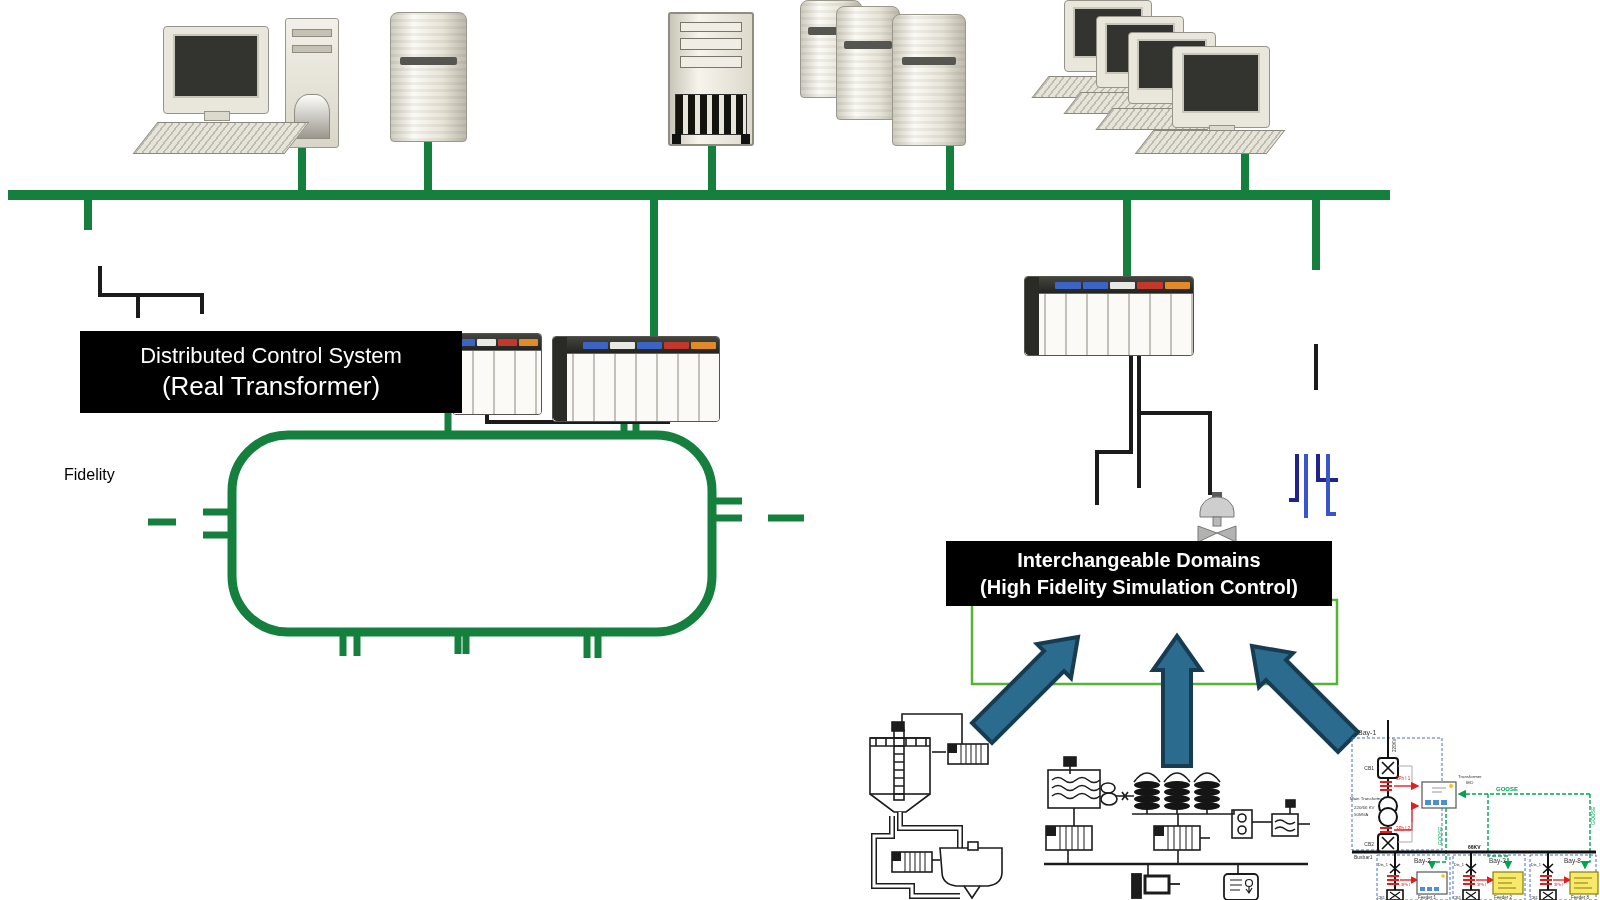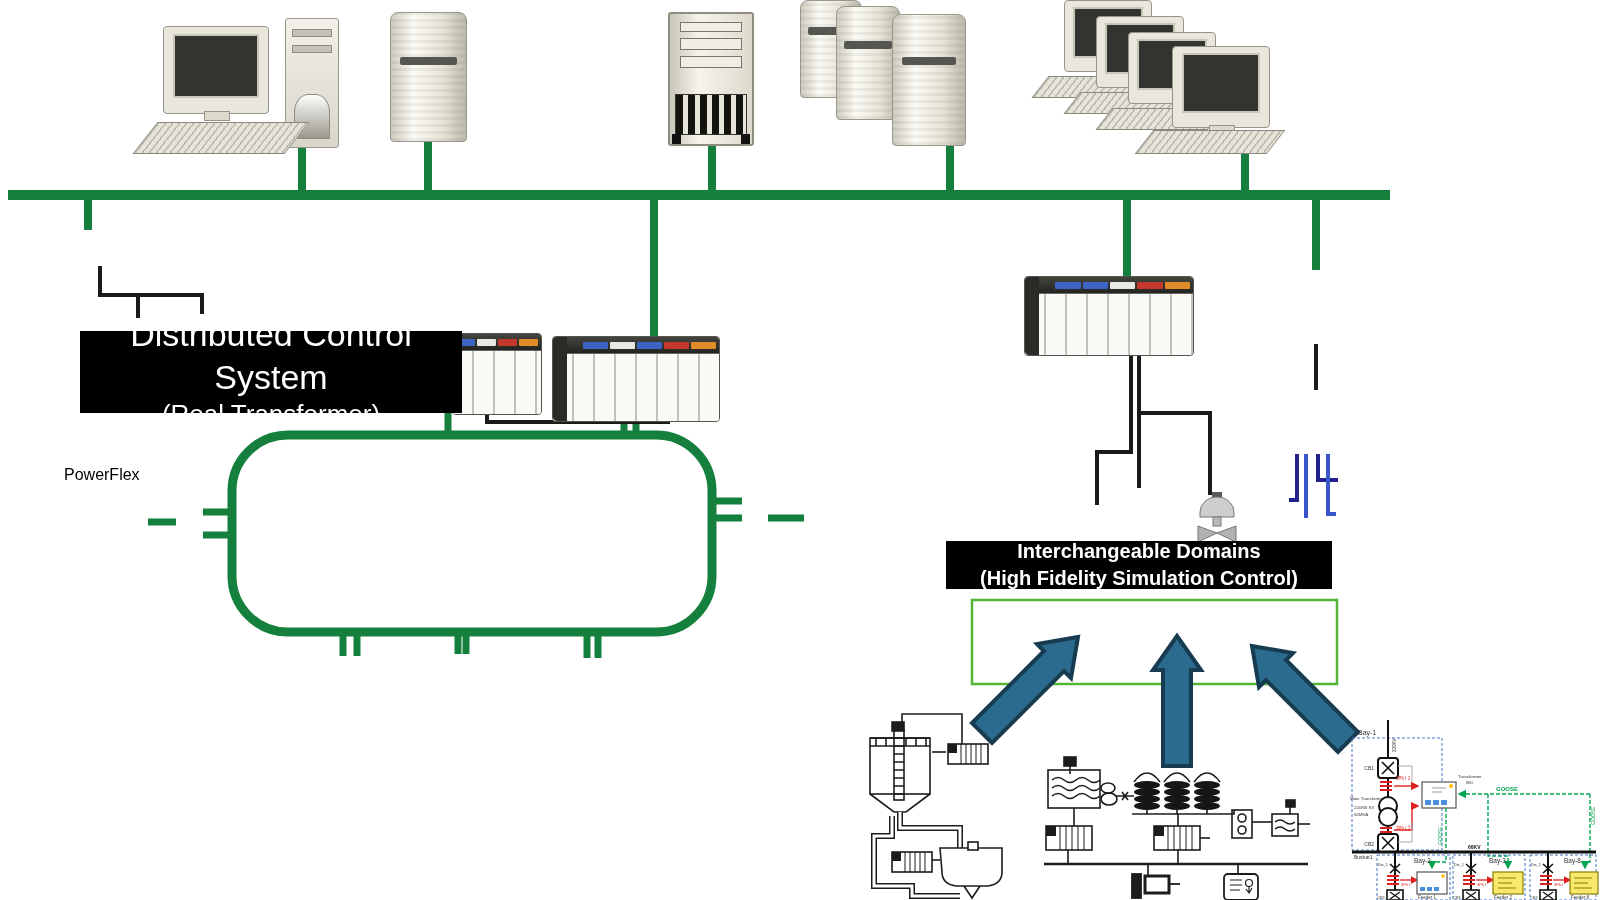--- a/index.html
+++ b/index.html
@@ -4,21 +4,21 @@
 <style>
   html,body{margin:0;padding:0;background:#fff}
   .stage{position:relative;width:1600px;height:900px;background:#ffffff;overflow:hidden;
          font-family:"Liberation Sans",sans-serif}
   .abs{position:absolute}
   .dev{position:absolute}
 
   
   .caption{position:absolute;background:#000;color:#fff;display:flex;flex-direction:column;
            align-items:center;justify-content:center;text-align:center;z-index:40}
-  .caption .l1{font-size:34px;line-height:1.25}
+  .caption .l1{font-size:22px;line-height:1.25}
   .caption .l2{font-size:26px;line-height:1.25}
   .caption.small .l1,.caption.small .l2{font-size:20px;font-weight:bold;line-height:1.35}
 
   
   .monitor{position:absolute;background:#e9e7dc;border:1px solid #96948a;border-radius:4px}
   .monitor .scr{position:absolute;left:9%;top:8%;right:9%;bottom:18%;background:#33332f;border:2px solid #c9c6bb}
   .monitor .stand{position:absolute;left:38%;bottom:-8px;width:24%;height:8px;background:#dcd9cd;border:1px solid #96948a}
   .kbd{position:absolute;background:#e6e4d8;border:1px solid #8a887e;
        background-image:repeating-linear-gradient(90deg,rgba(0,0,0,.18) 0 2px,transparent 2px 7px);
        transform:skewX(-38deg)}
@@ -283,21 +283,21 @@
         <i class="chip-o"></i>
       </div>
     <div class="body"></div>
     <div class="cap" style="left:0;border-radius:4px 0 0 4px"></div>
   </div>
 
   <div class="pf dev" style="left:64px;top:466px;width:84px;height:126px">
     <div class="lcd"></div>
       <div class="keys"></div>
     <div class="dot" style="left:64%;top:42%"></div>
-    <div class="name">PowerFlex</div>
+    <div class="name">Fidelity</div>
     <div class="arch"></div>
   </div>
   <div class="tap dev" style="left:172px;top:484px;width:32px;height:88px">
     <div class="port"></div>
     <div class="ln" style="top:52%"></div>
       <div class="ln" style="top:66%"></div>
       <div class="ln" style="top:80%"></div>
   </div>
   <div class="tap dev" style="left:740px;top:462px;width:30px;height:96px">
     <div class="port"></div>
@@ -380,21 +380,21 @@
   </div>
   <div class="minix" style="left:1264px;top:487px;width:25px;height:25px"><i></i></div>
   <div class="minix" style="left:1290px;top:512px;width:27px;height:27px"><i></i></div>
   <div class="minix" style="left:1337px;top:466px;width:25px;height:25px"><i></i></div>
   <div class="minix" style="left:1334px;top:503px;width:27px;height:27px"><i></i></div>
 
   <div class="caption" style="left:80px;top:331px;width:382px;height:82px">
     <div class="l1">Distributed Control System</div>
     <div class="l2">(Real Transformer)</div>
   </div>
-  <div class="caption small" style="left:946px;top:541px;width:386px;height:48px">
+  <div class="caption small" style="left:946px;top:541px;width:386px;height:65px">
     <div class="l1">Interchangeable Domains</div>
     <div class="l2">(High Fidelity Simulation Control)</div>
   </div>
 
   <svg class="abs" style="left:840px;top:700px" width="165" height="200" viewBox="0 0 165 200">
     <g fill="none" stroke="#1c1c1c" stroke-width="1.6">
       <rect x="52" y="22" width="12" height="9" fill="#1c1c1c"></rect>
       <path d="M30,38 H90 M30,46 H90 M36,38 V46 M46,38 V46 M66,38 V46 M76,38 V46 M86,38 V46"></path>
       <rect x="30" y="38" width="60" height="56"></rect>
       <rect x="54" y="30" width="10" height="70"></rect>

